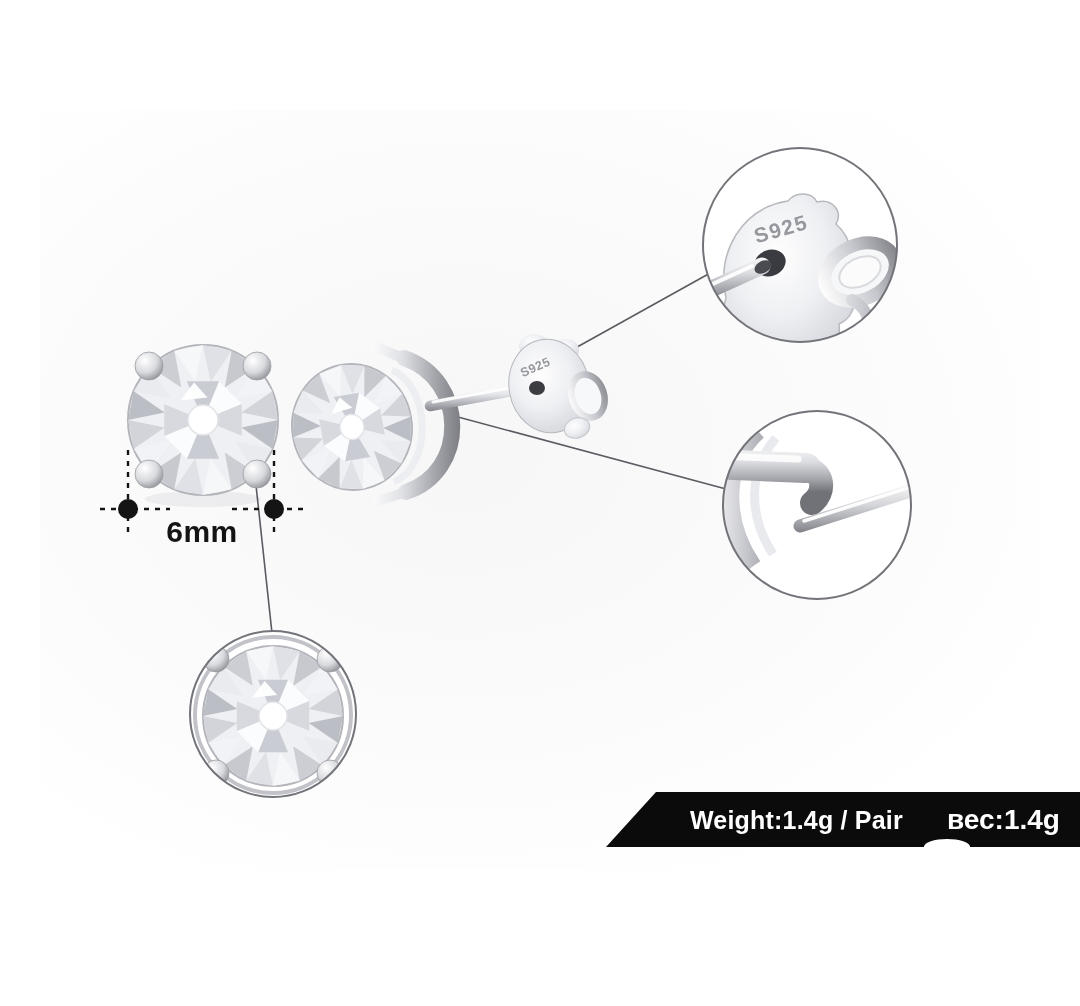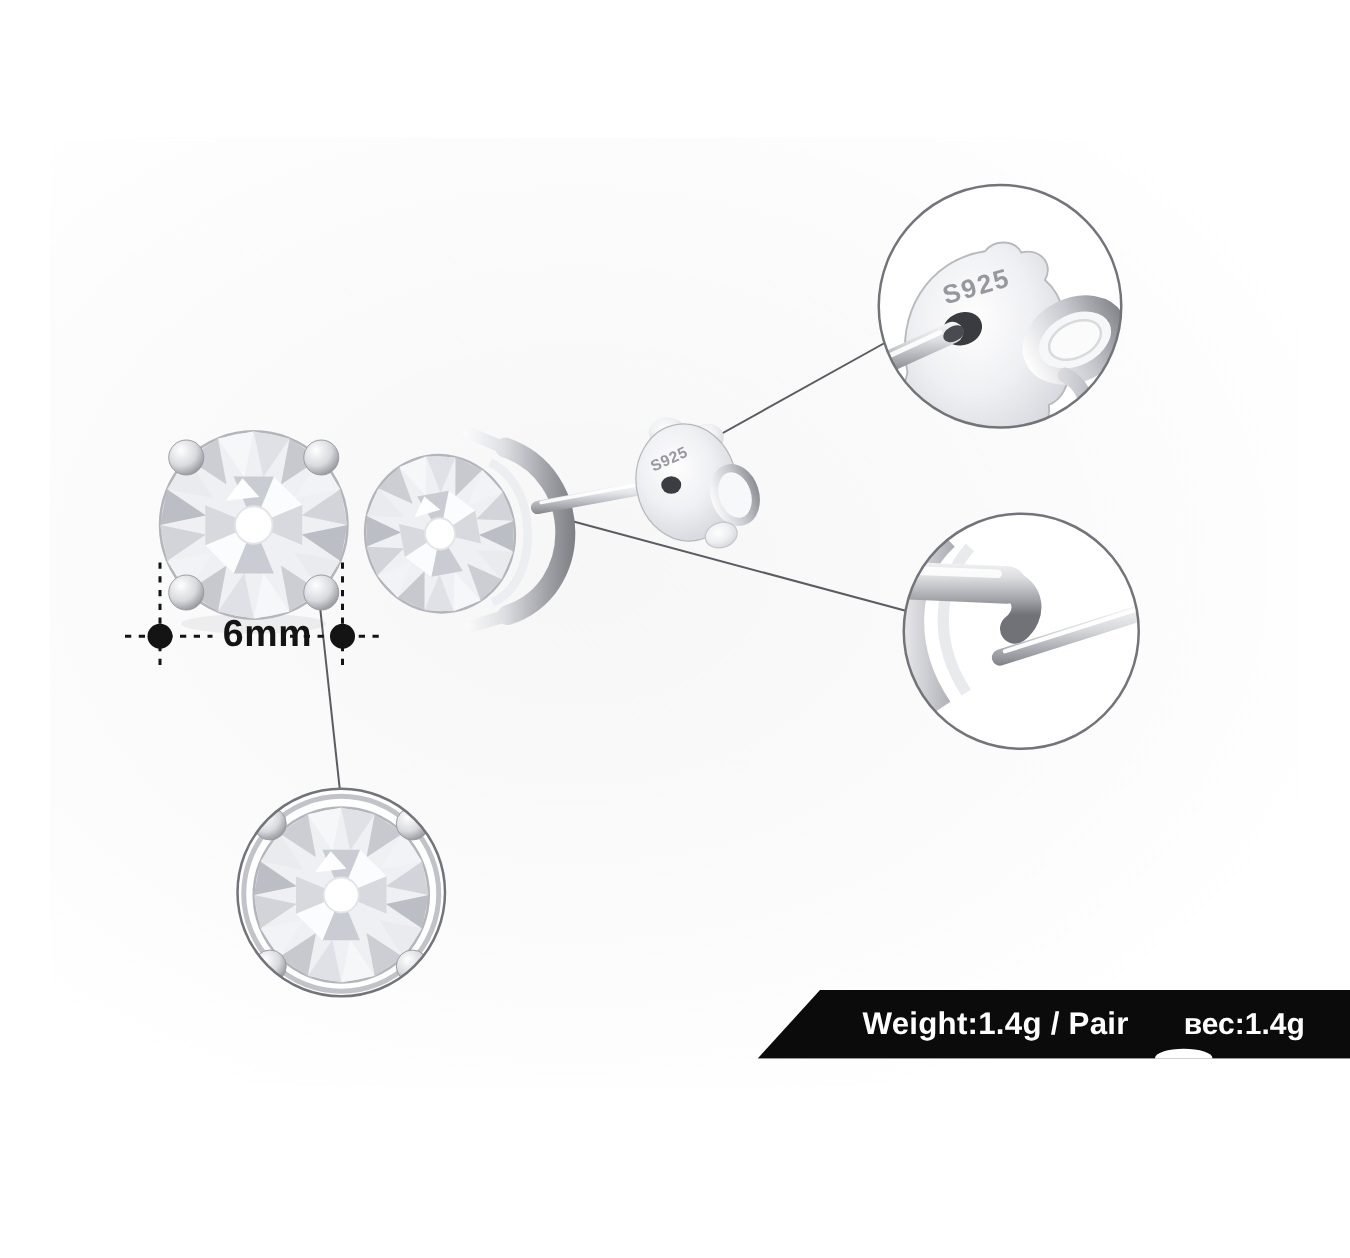--- a/index.html
+++ b/index.html
@@ -30,21 +30,21 @@
     position:absolute;left:606px;top:792px;width:474px;height:55px;
     background:var(--bannerBg);color:var(--bannerFg);
     clip-path:polygon(50px 0, 100% 0, 100% 100%, 0 100%);
   }
   .banner .bw{
     position:absolute;left:84px;top:50%;transform:translateY(-50%);
     font-size:25px;font-weight:bold;letter-spacing:0.2px;white-space:pre;
   }
   .banner .bwr{
     position:absolute;left:341px;top:50%;transform:translateY(-50%);
-    font-size:24px;font-weight:bold;white-space:pre;
+    font-size:28px;font-weight:bold;white-space:pre;
   }
   .banner .bump{
     position:absolute;left:318px;bottom:-7px;width:46px;height:15px;
     background:#ffffff;border-radius:50%;
   }
   .stamp{fill:#97989e;font-family:"Liberation Sans",sans-serif;font-weight:bold;}
 </style>
 </head>
 <body>
 
@@ -289,20 +289,20 @@
         <circle cx="273" cy="715" r="78" fill="none" stroke="#c2c3c9" stroke-width="4"></circle>
         <circle cx="216" cy="659" r="13" fill="url(#ballG)" stroke="#9b9ca2" stroke-width="0.8"></circle>
         <circle cx="330" cy="659" r="13" fill="url(#ballG)" stroke="#9b9ca2" stroke-width="0.8"></circle>
         <circle cx="216" cy="773" r="13" fill="url(#ballG)" stroke="#9b9ca2" stroke-width="0.8"></circle>
         <circle cx="330" cy="773" r="13" fill="url(#ballG)" stroke="#9b9ca2" stroke-width="0.8"></circle>
       </g>
       <circle cx="273" cy="714" r="83" fill="none" style="stroke:var(--circle)" stroke-width="2"></circle>
     </g>
   </svg>
 
-  <div class="dimlabel" style="left:162px;top:491px;width:80px;margin-left:12px;">6mm</div>
+  <div class="dimlabel" style="left:162px;top:515px;width:80px;">6mm</div>
 
   <div class="banner">
     <span class="bw">Weight:1.4g / Pair</span>
     <span class="bwr">вес:1.4g</span>
     <div class="bump"></div>
   </div>
 </div>
 
 </body></html>

